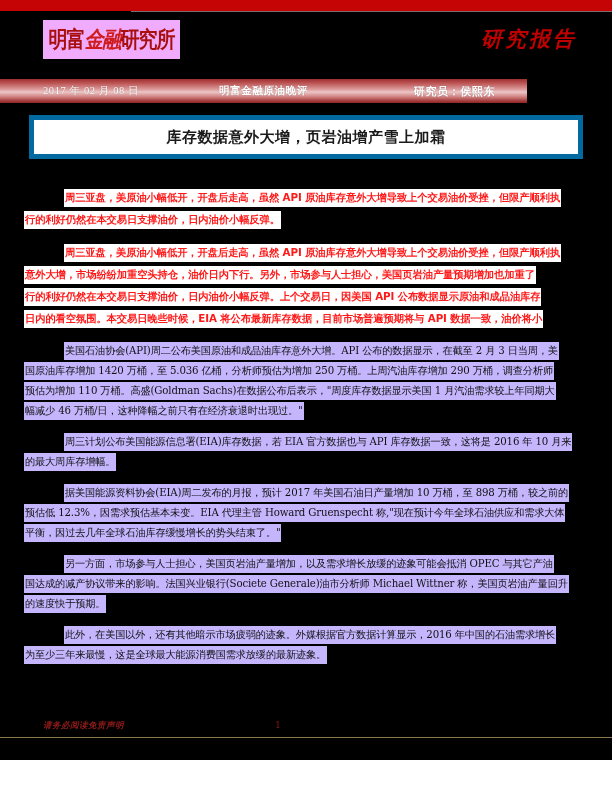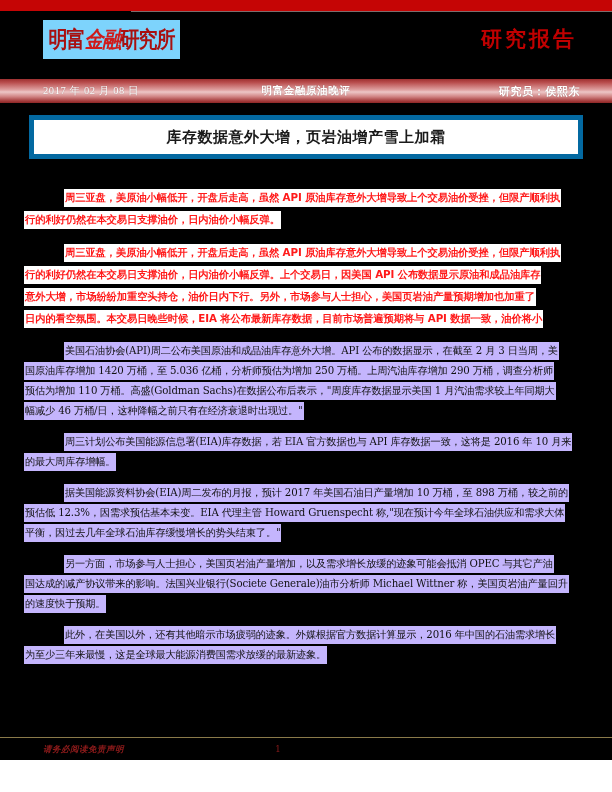--- a/index.html
+++ b/index.html
@@ -43,21 +43,21 @@
     left: 0; top: 12px;
     width: 612px;
     height: 63px;
     background: #000000;
   }
   .logo-box {
     position: absolute;
     left: 43px; top: 8px;
     width: 137px;
     height: 39px;
-    background: #7dd3fc;
+    background: #f0abfc;
     display: flex;
     align-items: center;
     justify-content: center;
     overflow: hidden;
   }
   .logo-text {
     font-family: "DejaVu Serif", serif;
     font-weight: bold;
     font-size: 19px;
     letter-spacing: -1px;
@@ -69,30 +69,31 @@
     color: #cf1b1b;
     font-style: italic;
     font-family: "DejaVu Serif", serif;
   }
   .report-kind {
     position: absolute;
     right: 35px; top: 13px;
     font-family: "DejaVu Serif", serif;
     font-size: 21px;
     font-weight: bold;
+    font-style: italic;
     letter-spacing: 3px;
     color: #c00000;
     white-space: nowrap;
   }
 
   
   .info-bar {
     position: absolute;
     left: 0; top: 79px;
-    width: 612px;
+    width: 527px;
     height: 24px;
     background: linear-gradient(to bottom,
         #9e3030 0%,
         #b84c4c 14%,
         #e0a3a3 46%,
         #edc6c6 54%,
         #d08282 74%,
         #a33a3a 92%,
         #8d2626 100%);
     display: flex;
@@ -202,21 +203,21 @@
   
   .footer-rule {
     position: absolute;
     left: 0; top: 737px;
     width: 612px;
     height: 1px;
     background: #8a7a4a;
   }
   .footer {
     position: absolute;
-    left: 0; top: 744px;
+    left: 0; top: 720px;
     width: 556px;
     height: 16px;
   }
   .footer .disclaimer {
     position: absolute;
     left: 43px; top: 0;
     font-family: "DejaVu Serif", serif;
     font-style: italic;
     font-size: 8.5px;
     font-weight: bold;
@@ -267,22 +268,22 @@
 
   <div class="content">
 
     <div class="para red">
       <span class="line indent-first"><span class="seg">周三亚盘，美原油小幅低开，开盘后走高，虽然 API 原油库存意外大增导致上个交易油价受挫，但限产顺利执</span></span>
       <span class="line indent-0"><span class="seg">行的利好仍然在本交易日支撑油价，日内油价小幅反弹。</span></span>
     </div>
 
     <div class="para red">
       <span class="line indent-first"><span class="seg">周三亚盘，美原油小幅低开，开盘后走高，虽然 API 原油库存意外大增导致上个交易油价受挫，但限产顺利执</span></span>
+      <span class="line indent-0"><span class="seg">意外大增，市场纷纷加重空头持仓，油价日内下行。另外，市场参与人士担心，美国页岩油产量预期增加也加重了</span></span>
       <span class="line indent-0"><span class="seg">行的利好仍然在本交易日支撑油价，日内油价小幅反弹。上个交易日，因美国 API 公布数据显示原油和成品油库存</span></span>
-      <span class="line indent-0"><span class="seg">意外大增，市场纷纷加重空头持仓，油价日内下行。另外，市场参与人士担心，美国页岩油产量预期增加也加重了</span></span>
       <span class="line indent-0"><span class="seg">日内的看空氛围。本交易日晚些时候，EIA 将公布最新库存数据，目前市场普遍预期将与 API 数据一致，油价将小</span></span>
     </div>
 
     <div class="para body">
       <span class="line indent-first"><span class="seg">美国石油协会(API)周二公布美国原油和成品油库存意外大增。API 公布的数据显示，在截至 2 月 3 日当周，美</span></span>
       <span class="line indent-0"><span class="seg">国原油库存增加 1420 万桶，至 5.036 亿桶，分析师预估为增加 250 万桶。上周汽油库存增加 290 万桶，调查分析师</span></span>
       <span class="line indent-0"><span class="seg">预估为增加 110 万桶。高盛(Goldman Sachs)在数据公布后表示，"周度库存数据显示美国 1 月汽油需求较上年同期大</span></span>
       <span class="line indent-0"><span class="seg">幅减少 46 万桶/日，这种降幅之前只有在经济衰退时出现过。"</span></span>
     </div>
 

